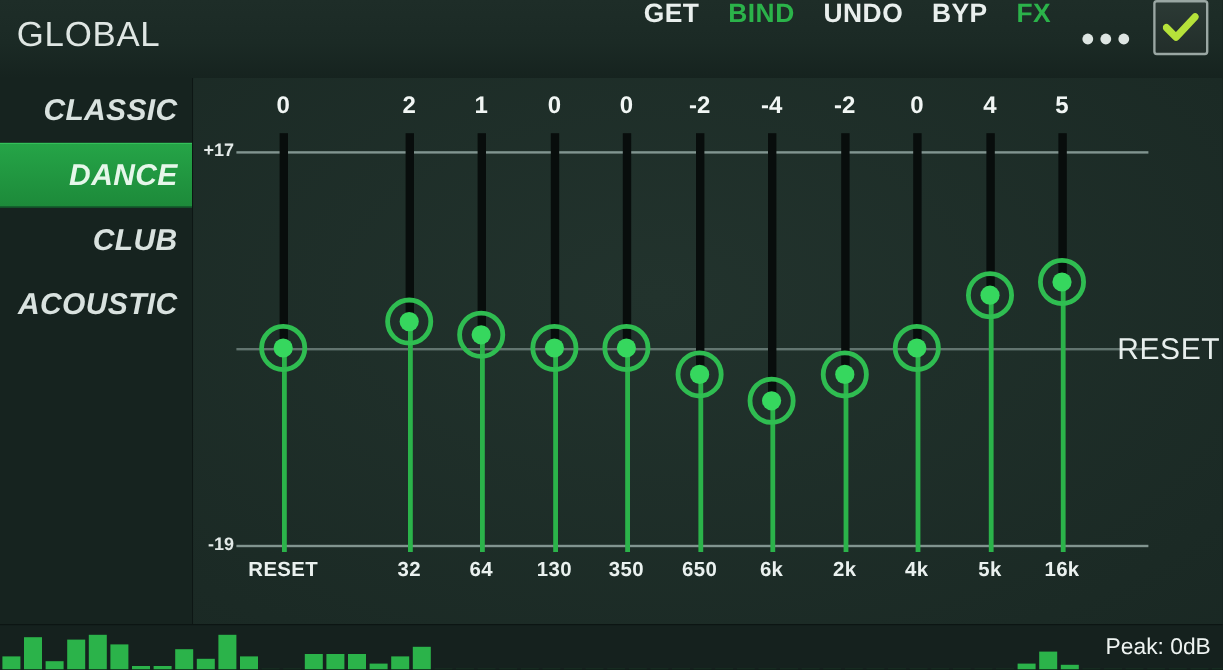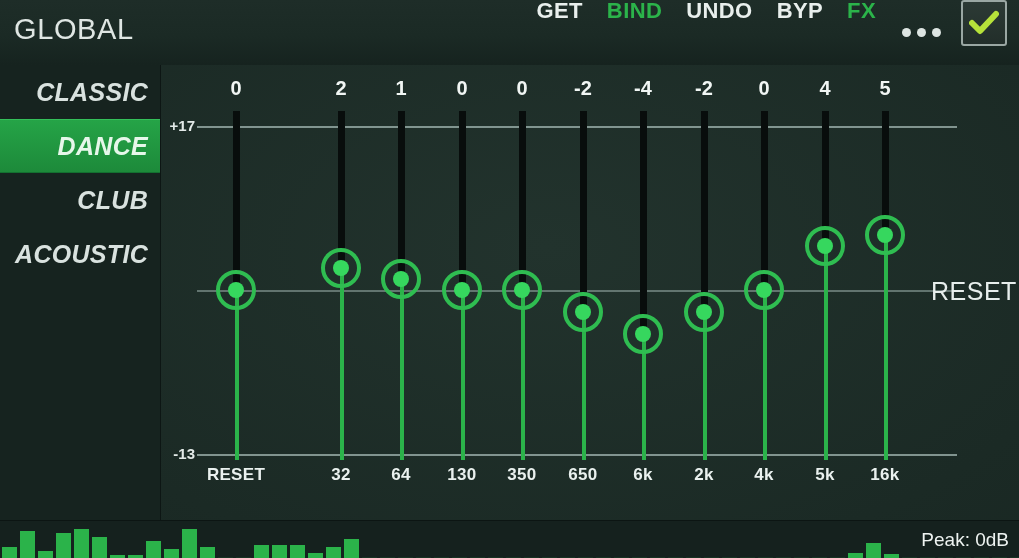--- a/index.html
+++ b/index.html
@@ -275,21 +275,21 @@
       <div class="preset-item">
         <span>ACOUSTIC</span>
       </div>
     </div>
 
   <div id="eq-panel">
     <div class="grid-line" id="grid-top"></div>
     <div class="grid-line" id="grid-mid"></div>
     <div class="grid-line" id="grid-bot"></div>
     <div class="scale-label" id="label-top">+17</div>
-    <div class="scale-label" id="label-bot">-13</div>
+    <div class="scale-label" id="label-bot">-19</div>
     <div id="bands-host">
         <div class="band" style="left: 75px;">
           <div class="band-value">0</div>
           <div class="track-upper" style="height: 179px;"></div>
           <div class="track-lower" style="top: 225px; height: 170px;"></div>
           <div class="thumb" style="top: 205px;"></div>
           <div class="band-freq">RESET</div>
         </div>
         <div class="band" style="left: 180px;">
           <div class="band-value">2</div>

